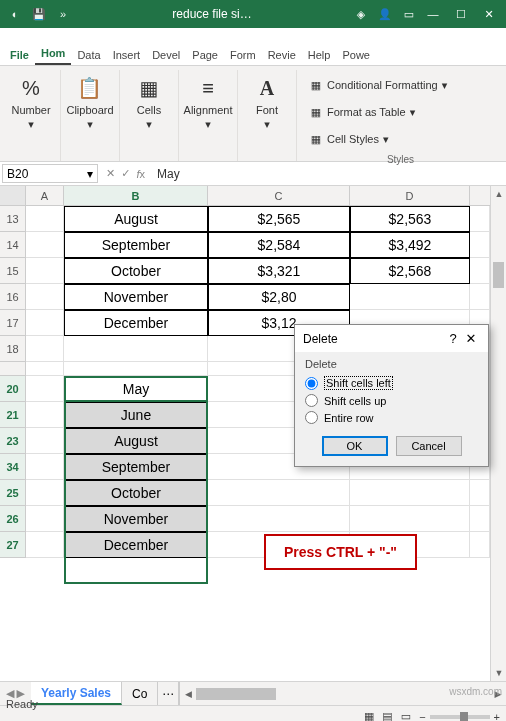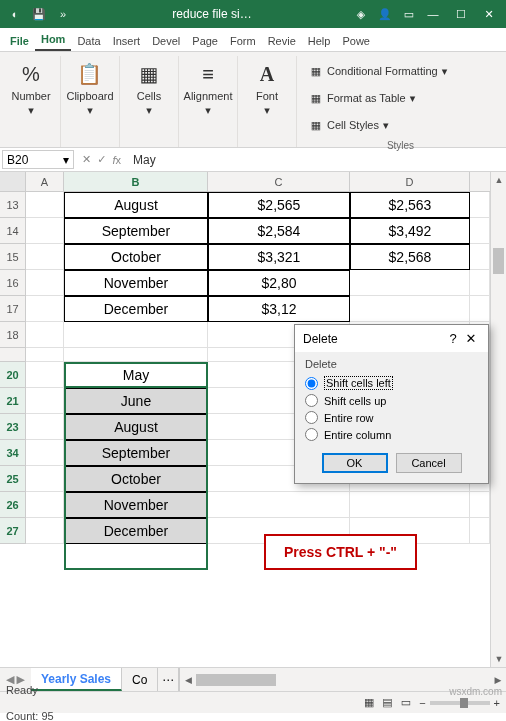--- a/index.html
+++ b/index.html
@@ -3,35 +3,35 @@
 <meta charset="utf-8">
 <style>
 * { box-sizing: border-box; margin: 0; padding: 0; font-family: "Segoe UI", sans-serif; }
 body { width: 506px; height: 721px; background: #fff; overflow: hidden; position: relative; font-size: 11px; }
 .titlebar { height: 28px; background: #217346; color: #fff; display: flex; align-items: center; padding: 0 4px; }
 .titlebar .qat { display: flex; gap: 2px; align-items: center; }
 .titlebar .qat-btn { width: 22px; height: 22px; display: flex; align-items: center; justify-content: center; font-size: 11px; opacity: .9; }
 .titlebar .title { flex: 1; text-align: center; font-size: 12px; white-space: nowrap; overflow: hidden; text-overflow: ellipsis; }
 .titlebar .winctl { display: flex; gap: 2px; }
 .titlebar .winbtn { width: 26px; height: 22px; display: flex; align-items: center; justify-content: center; font-size: 11px; }
-.menubar { height: 24px; background: #fff; display: flex; align-items: flex-end; padding: 0 4px; border-bottom: 1px solid #d4d4d4; }
+.menubar { height: 38px; background: #fff; display: flex; align-items: flex-end; padding: 0 4px; border-bottom: 1px solid #d4d4d4; }
 .menubar .tab { padding: 4px 6px; font-size: 11px; color: #444; }
 .menubar .tab.file { color: #217346; font-weight: 600; }
 .menubar .tab.active { color: #217346; font-weight: 600; border-bottom: 2px solid #404040; background: #fff; }
 .ribbon { height: 96px; background: #f3f2f1; border-bottom: 1px solid #d4d4d4; display: flex; padding: 4px 2px 0; }
 .ribbon .group { display: flex; flex-direction: column; align-items: center; padding: 0 6px; border-right: 1px solid #e1dfdd; }
 .ribbon .group:last-child { border-right: none; flex: 1; align-items: flex-start; }
 .ribbon .big { width: 46px; display: flex; flex-direction: column; align-items: center; gap: 2px; font-size: 11px; color: #333; padding-top: 4px; }
 .ribbon .big .icn { width: 28px; height: 28px; display: flex; align-items: center; justify-content: center; font-size: 20px; }
 .ribbon .glab { font-size: 10px; color: #666; margin-top: auto; padding-bottom: 2px; }
 .ribbon .styles-cmds { display: flex; flex-direction: column; gap: 1px; font-size: 11px; color: #333; padding: 2px 4px; }
 .ribbon .styles-cmds .row { display: flex; align-items: center; gap: 4px; padding: 1px 2px; }
 .ribbon .styles-cmds .sic { width: 14px; height: 14px; display: inline-flex; align-items: center; justify-content: center; }
 .namebox-bar { height: 24px; border-bottom: 1px solid #d4d4d4; display: flex; align-items: stretch; }
-.namebox { width: 72px; border: 1px solid #ccc; margin: 2px; display: flex; align-items: center; padding: 0 4px; font-size: 12px; justify-content: space-between; }
+.namebox { width: 96px; border: 1px solid #ccc; margin: 2px; display: flex; align-items: center; padding: 0 4px; font-size: 12px; justify-content: space-between; }
 .fx-ctl { display: flex; align-items: center; gap: 6px; padding: 0 6px; color: #888; }
 .formula { flex: 1; display: flex; align-items: center; padding: 0 6px; font-size: 12px; color: #333; }
 .grid-area { height: 495px; background: #fff; position: relative; display: flex; }
 .vscroll { width: 16px; background: #f3f2f1; border-left: 1px solid #d4d4d4; display: flex; flex-direction: column; }
 .vscroll .arrow, .hscroll .arrow { height: 16px; width: 16px; display: flex; align-items: center; justify-content: center; font-size: 9px; color: #666; }
 .vscroll .track { flex: 1; position: relative; }
 .vscroll .thumb { position: absolute; top: 60px; left: 2px; right: 2px; height: 26px; background: #c1c1c1; }
 .grid { flex: 1; overflow: hidden; position: relative; }
 .col-headers { display: flex; height: 20px; background: #f3f2f1; border-bottom: 1px solid #ccc; }
 .col-headers .ch { border-right: 1px solid #ccc; display: flex; align-items: center; justify-content: center; font-size: 11px; color: #555; }
@@ -331,24 +331,20 @@
           <span style="border:1px dotted #000;padding:0 1px;">Shift cells left</span>
         </label>
       <label>
           <input type="radio" name="del" style="">
           <span>Shift cells up</span>
         </label>
       <label>
           <input type="radio" name="del" style="">
           <span>Entire row</span>
         </label>
-      <label>
-          <input type="radio" name="del" style="">
-          <span>Entire column</span>
-        </label>
     </fieldset>
     <div class="btns">
       <button class="primary">OK</button>
       <button>Cancel</button>
     </div>
   </div>
 </div>
 
 <div class="callout">Press CTRL + "-"</div>
 

